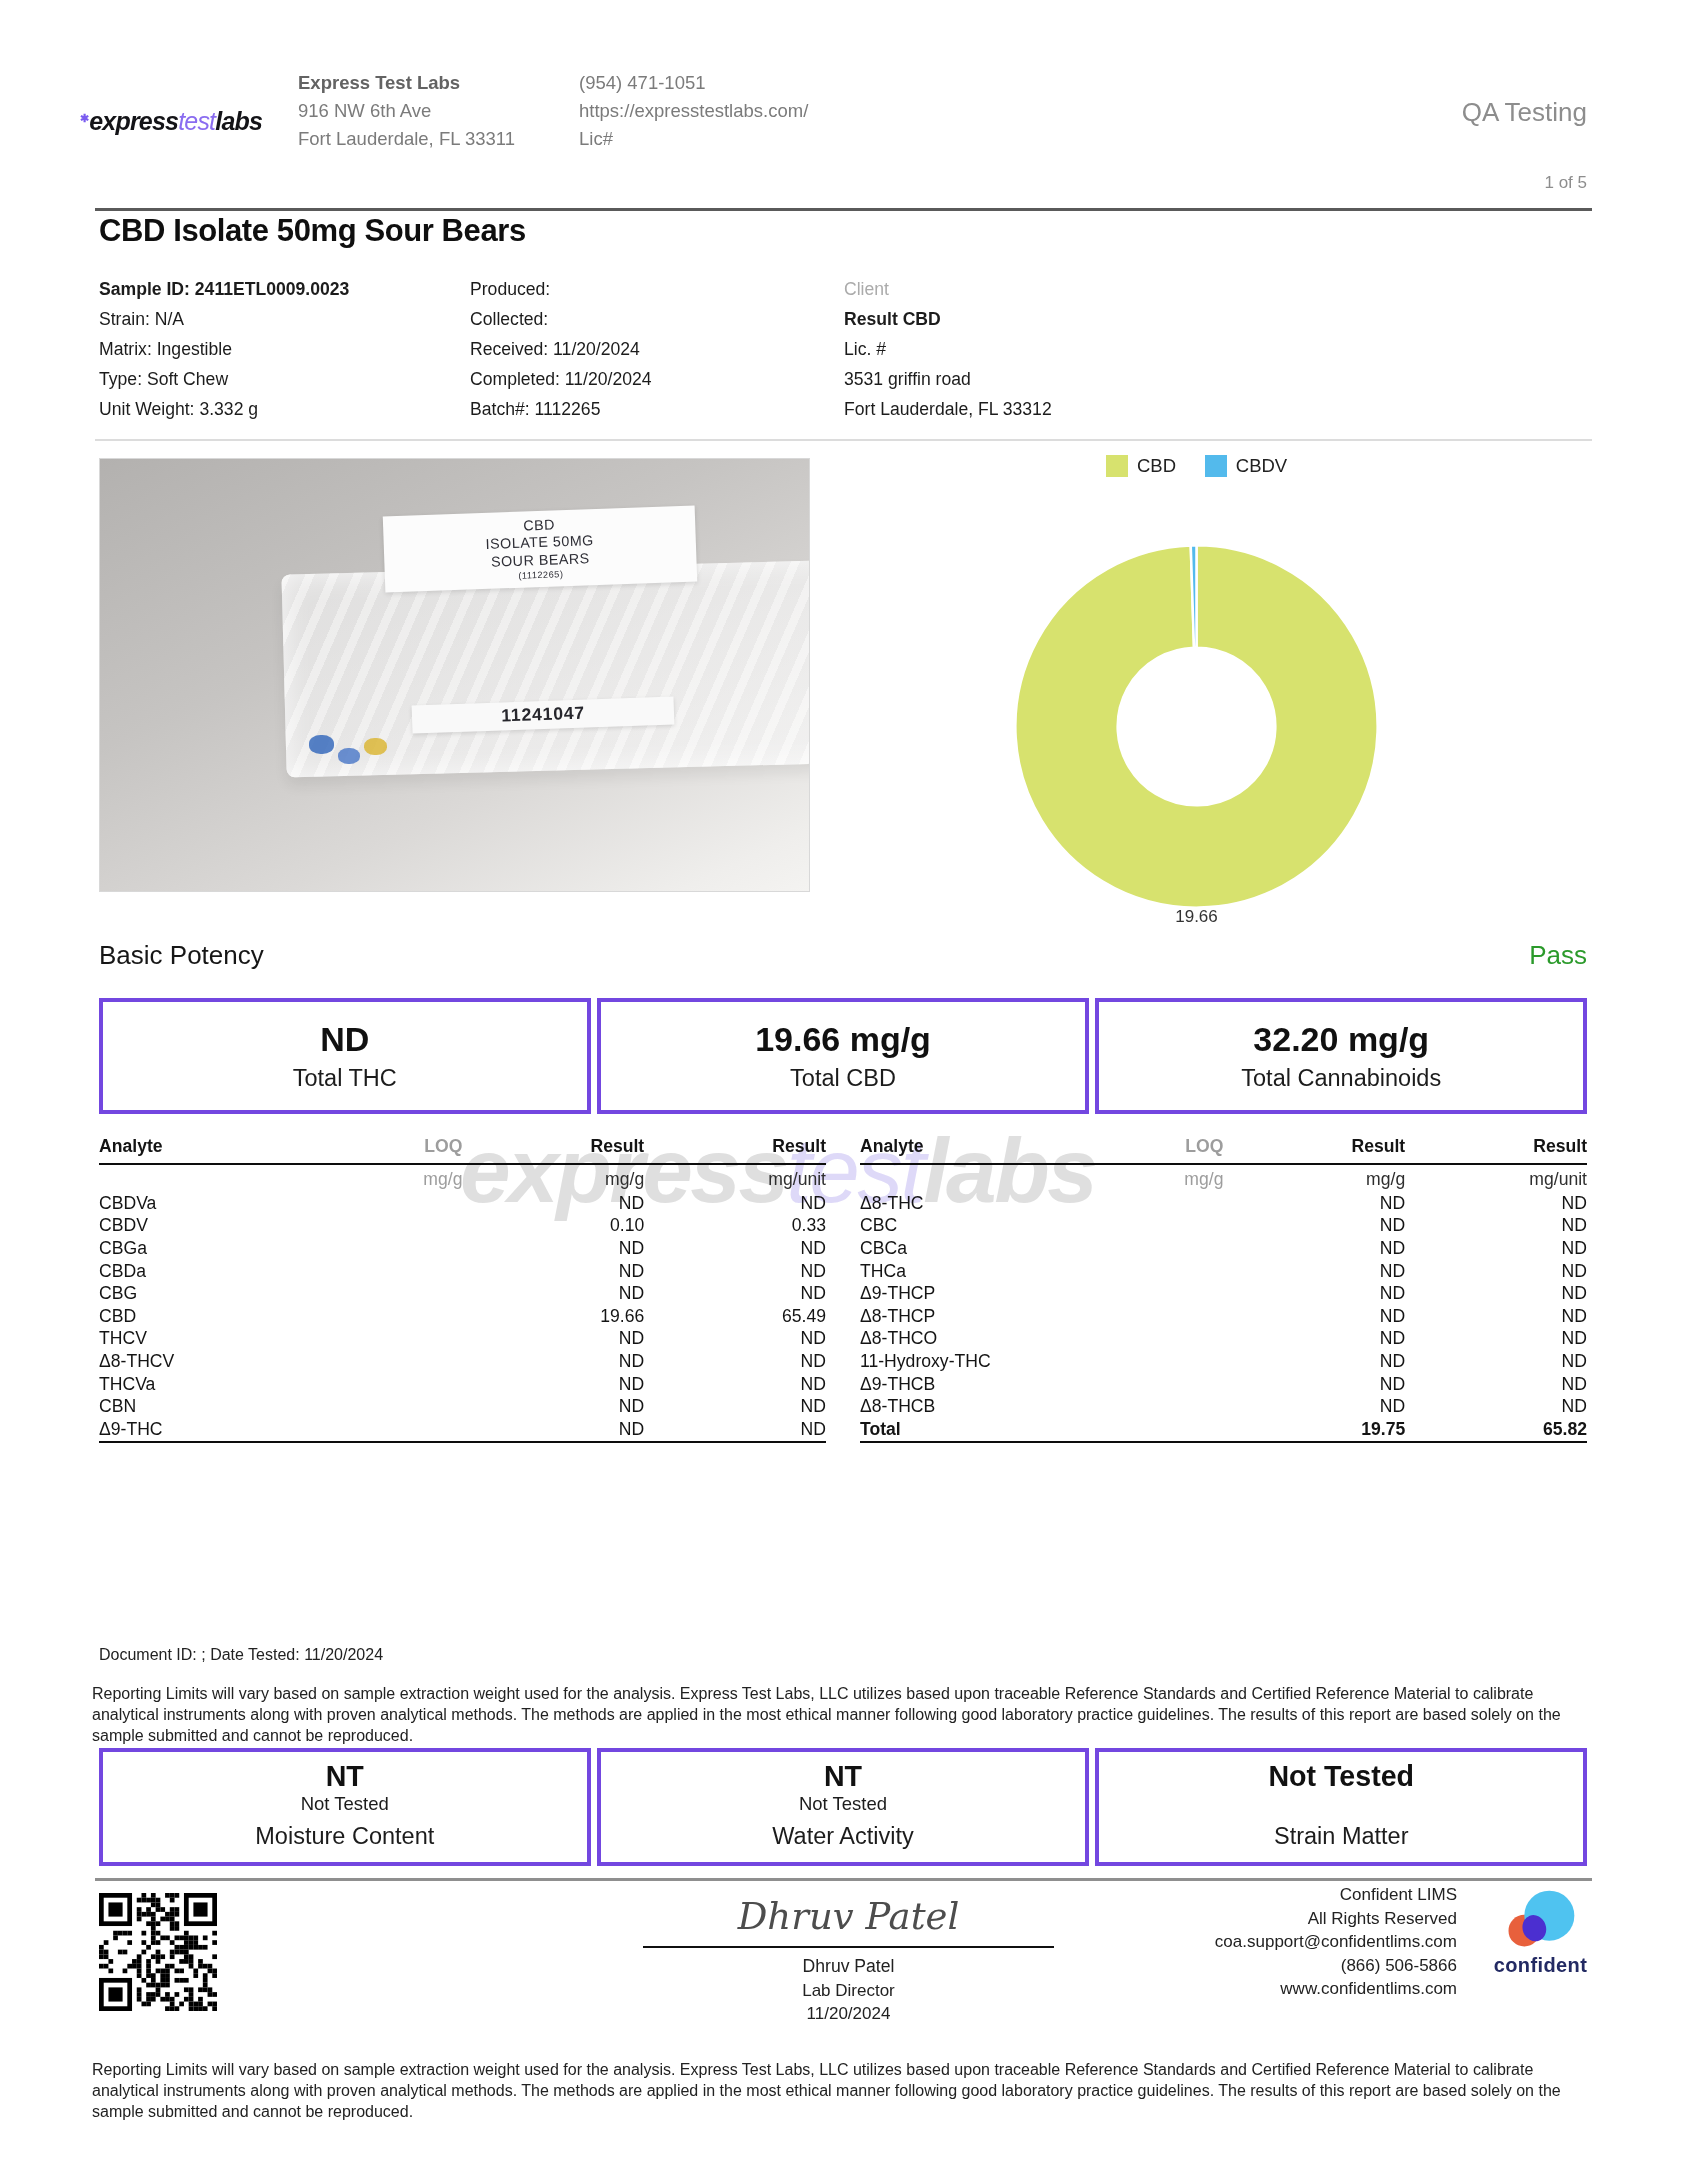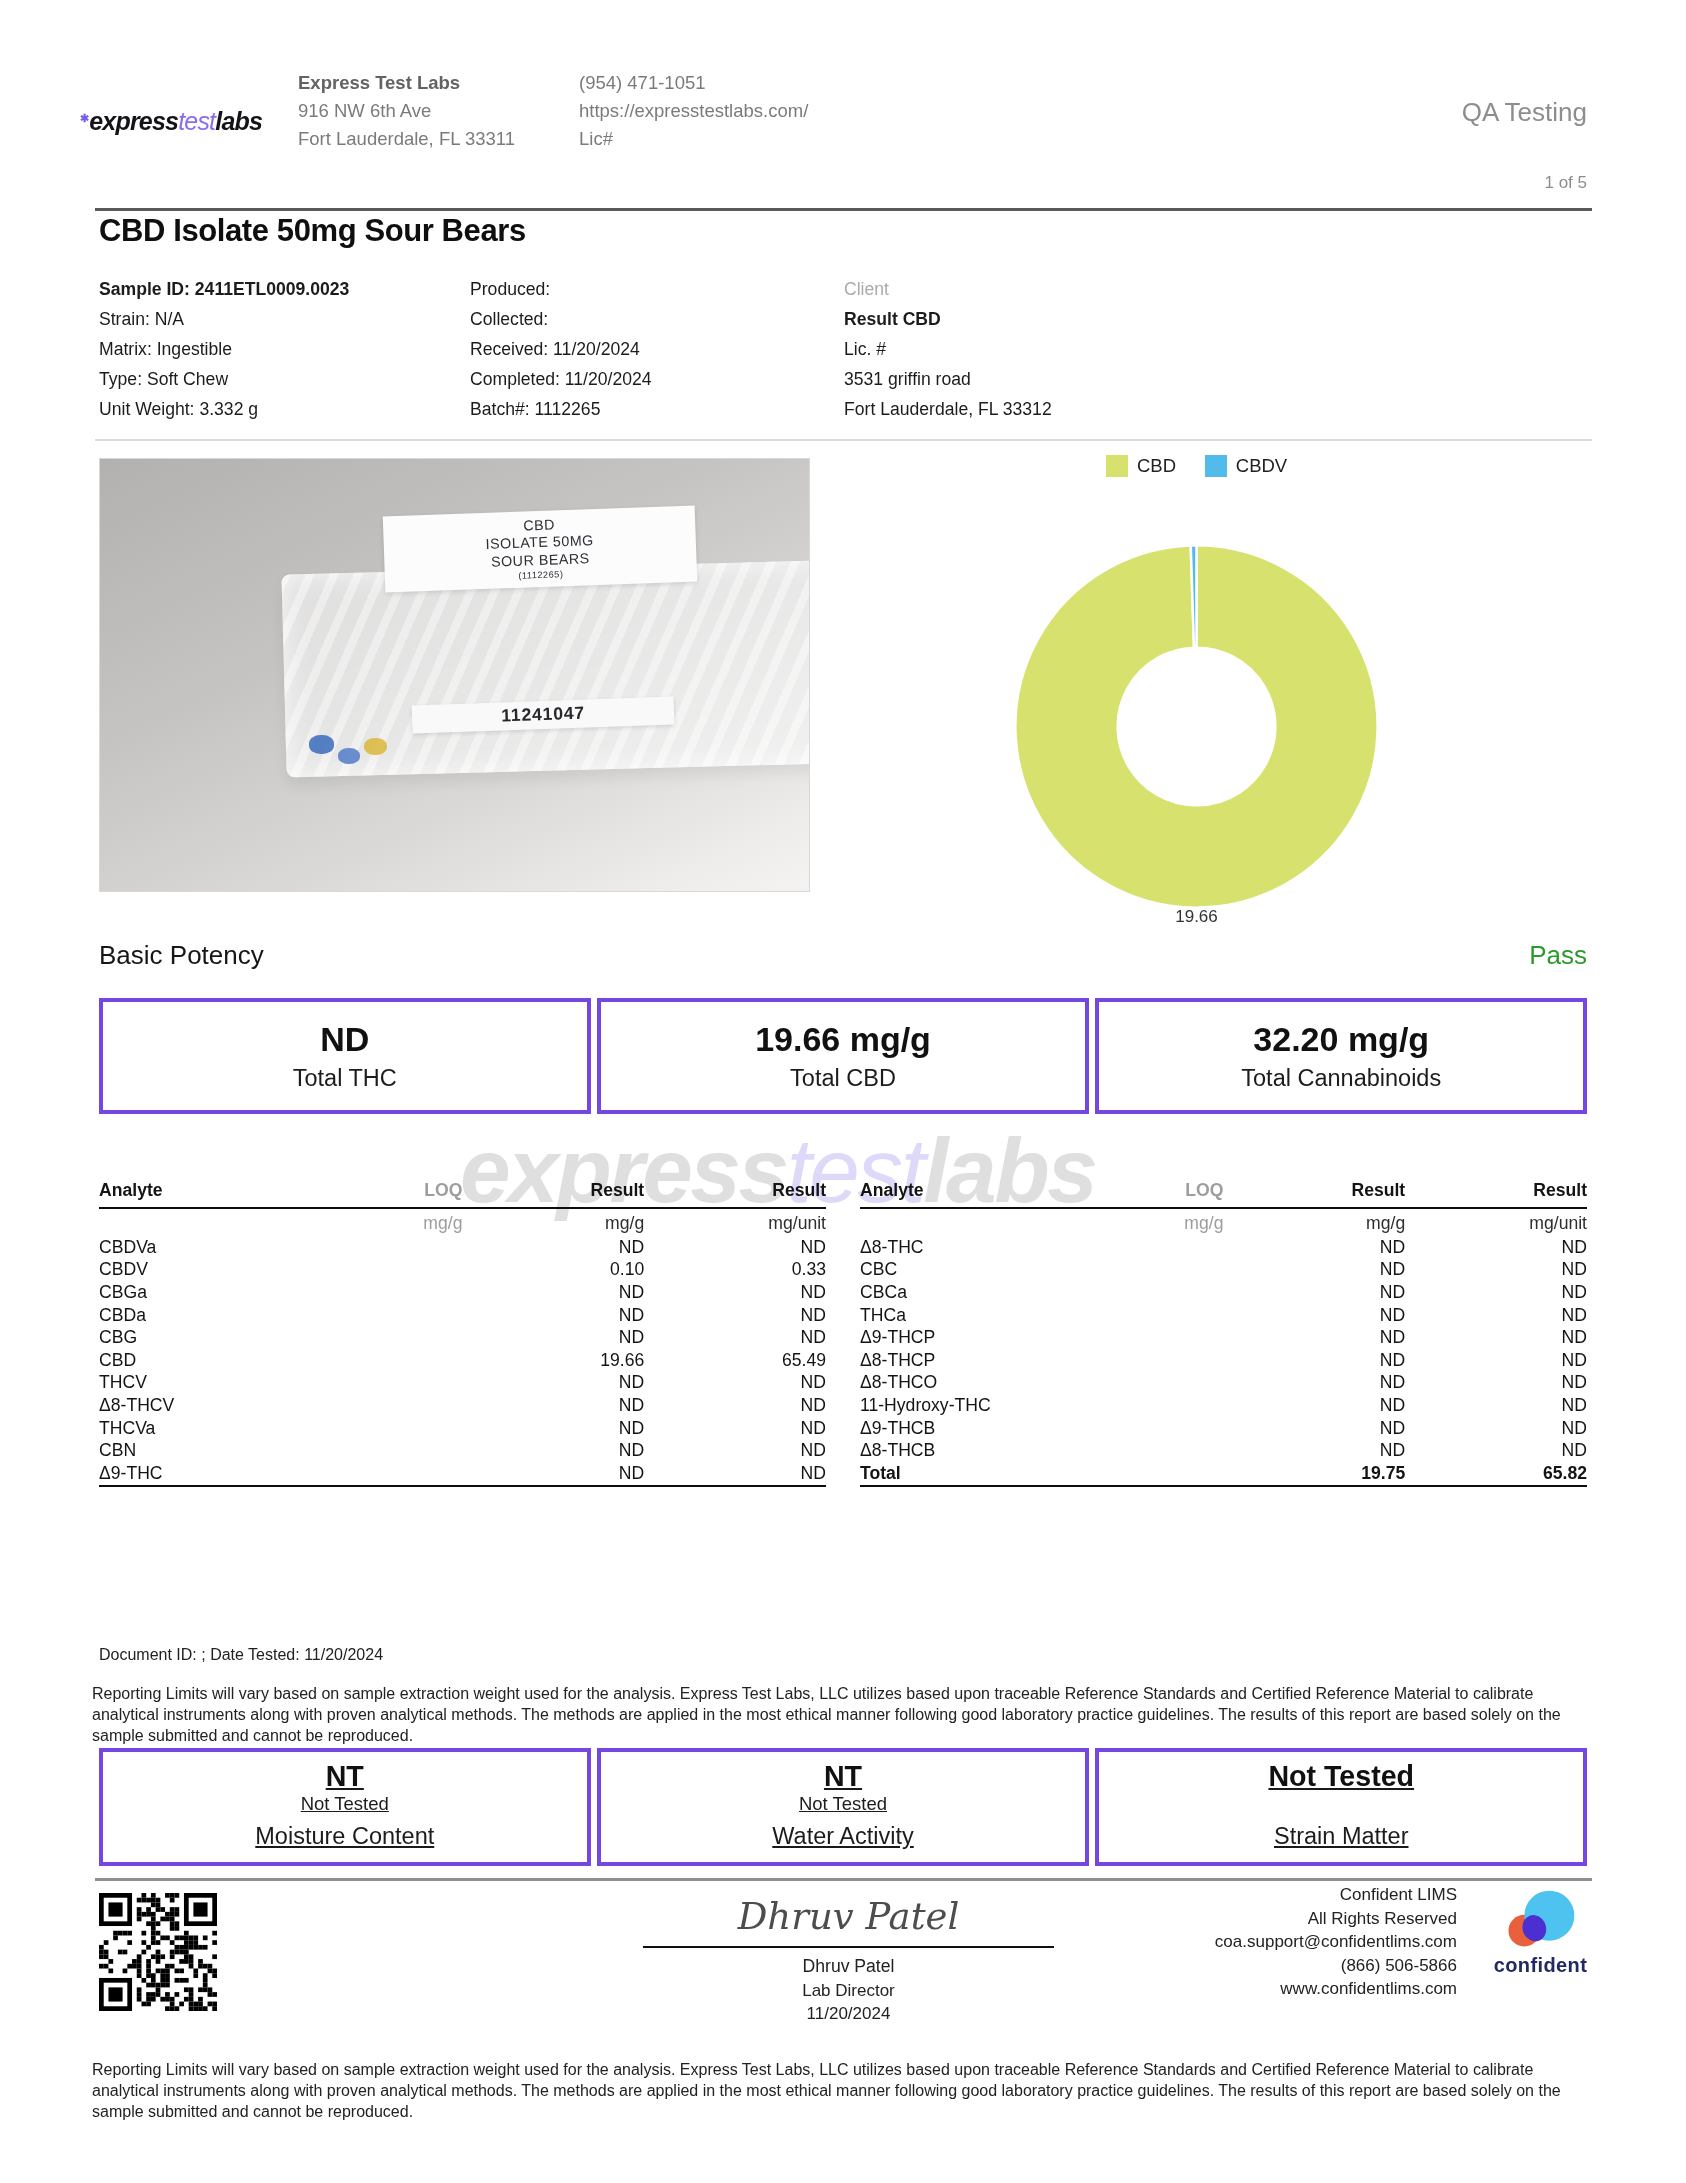--- a/index.html
+++ b/index.html
@@ -52,36 +52,36 @@
   .legend-item{display:inline-flex;align-items:center;margin:0 14.3px;font-size:18.5px;color:#222;}
   .legend-swatch{width:22px;height:22px;margin-right:9.2px;display:inline-block;}
   .donut-wrap{position:absolute;left:1012px;top:542px;width:369px;height:369px;}
   .donut-label{position:absolute;left:1012px;top:907px;width:369px;text-align:center;font-size:17px;color:#333;}
 
   
   .section-title{position:absolute;left:99px;top:940px;font-size:26px;color:#161616;}
   .pass{position:absolute;right:100px;top:940px;font-size:26px;color:#2b9a2b;font-weight:500;}
   .boxes{position:absolute;left:99px;right:100px;display:flex;gap:6.7px;}
   .boxes.r1{top:998px;height:116px;}
-  .boxes.r2{top:1748px;height:118px;text-decoration:underline;}
+  .boxes.r2{top:1748px;height:118px;}
   .pbox{flex:1;box-sizing:border-box;border:4.2px solid #7347e0;background:#fff;
         display:flex;flex-direction:column;align-items:center;}
   .r1 .pbox{justify-content:center;}
   .pbox .val{font-size:34px;font-weight:bold;color:#111;}
   .r1 .pbox .lbl{font-size:23.5px;color:#1c1c1c;margin-top:6.7px;}
   .r2 .pbox .val{font-size:28.6px;margin-top:7.6px;}
   .r2 .pbox .sub{font-size:18.5px;color:#1c1c1c;min-height:23.5px;}
   .r2 .pbox .lbl{font-size:23.5px;color:#1c1c1c;margin-top:auto;margin-bottom:11.8px;}
 
   
   .watermark{position:absolute;left:460px;top:1119px;z-index:0;white-space:nowrap;
              font-size:91px;font-weight:bold;font-style:italic;letter-spacing:-2.5px;
              color:rgba(150,150,150,0.30);}
   .watermark .wt{color:rgba(146,128,232,0.30);font-weight:normal;}
-  .tables{position:absolute;left:99px;right:100px;top:1134px;display:flex;gap:34px;z-index:1;margin-top:44px;}
+  .tables{position:absolute;left:99px;right:100px;top:1134px;display:flex;gap:34px;z-index:1;}
   .analyte-table{flex:1;border-collapse:collapse;font-size:17.6px;color:#141414;border-bottom:2.5px solid #0d0d0d;}
   .analyte-table th{font-weight:bold;text-align:right;padding:1.7px 0 5.9px;border-bottom:2.5px solid #0d0d0d;}
   .analyte-table th.c-analyte{text-align:left;}
   .analyte-table th.c-loq{color:#9d9d9d;}
   .analyte-table .units td{padding:4.2px 0 2.5px;text-align:right;color:#2e2e2e;}
   .analyte-table .units td.c-loq{color:#9d9d9d;}
   .analyte-table tbody td{padding:2.5px 0;text-align:right;line-height:17.6px;}
   .analyte-table tbody td.c-analyte{text-align:left;}
   .analyte-table tr.total-row td{font-weight:bold;}
 

